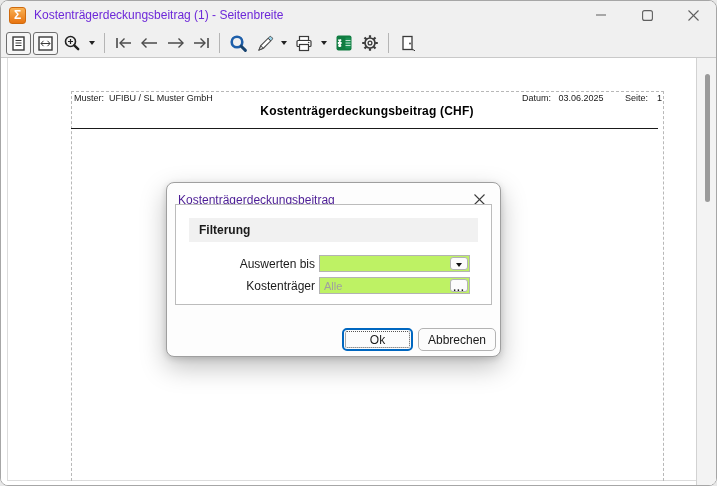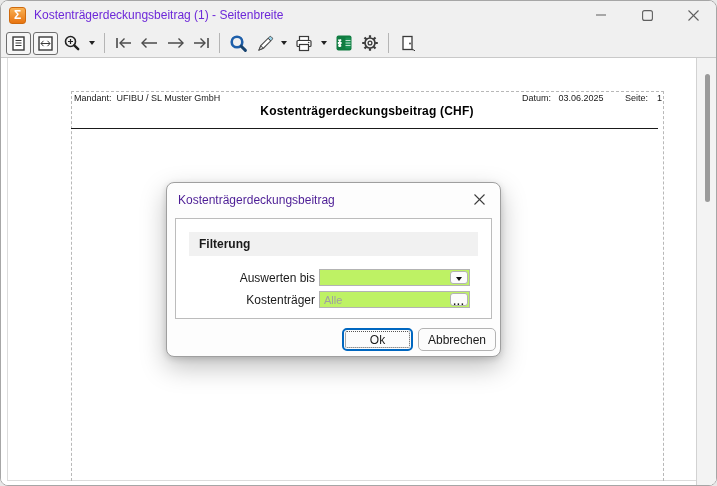--- a/index.html
+++ b/index.html
@@ -63,21 +63,21 @@
   
   .dialog {
     position:absolute; left:165px; top:181px; width:335px; height:175px;
     background:#fdfdfd; border:1px solid #9f9f9f; border-radius:8px;
     box-shadow:0 10px 26px rgba(0,0,0,.25), 0 2px 6px rgba(0,0,0,.15);
   }
   .dlg-header { height:33px; display:flex; align-items:center; padding:0 11px; }
   .dlg-title { font-size:12px; color:#4c1d95; }
   .dlg-close { margin-left:auto; width:20px; height:20px; display:flex; align-items:center; justify-content:center; }
   .dlg-panel {
-    position:absolute; left:8px; right:8px; top:35px; height:101px;
+    position:absolute; left:8px; right:8px; top:21px; height:101px;
     background:#ffffff; border:1px solid #bcbcbc;
   }
   .group-bar {
     position:absolute; left:13px; right:13px; top:13px; height:24px;
     background:#f1f1f1; display:flex; align-items:center; padding-left:10px;
     font-size:12px; font-weight:bold; color:#1a1a1a;
   }
   .fld-label {
     position:absolute; left:0; width:139px; height:17px; line-height:17px;
     text-align:right; font-size:12px; font-weight:400; color:#1a1a1a;
@@ -287,21 +287,21 @@
   </div>
 
   <div class="preview">
     <div class="page-left-edge"></div>
     <div class="page-bottom-edge"></div>
     <div class="margin-top"></div>
     <div class="margin-left"></div>
     <div class="margin-right"></div>
 
     <div class="doc-small" style="left:73px; top:35px;">
-      <span>Mandant:</span>&nbsp;
+      <span>Muster:</span>&nbsp;
       <span>UFIBU  /  SL Muster GmbH</span>
     </div>
     <div class="doc-small" style="left:497px; top:35px;padding-left:24px;">
       <span>Datum:</span>&nbsp;&nbsp;
       <span>03.06.2025</span>
     </div>
     <div class="doc-small" style="left:624px; top:35px;">
       <span>Seite:</span>
     </div>
     <div class="doc-small" style="left:656px; top:35px;">

